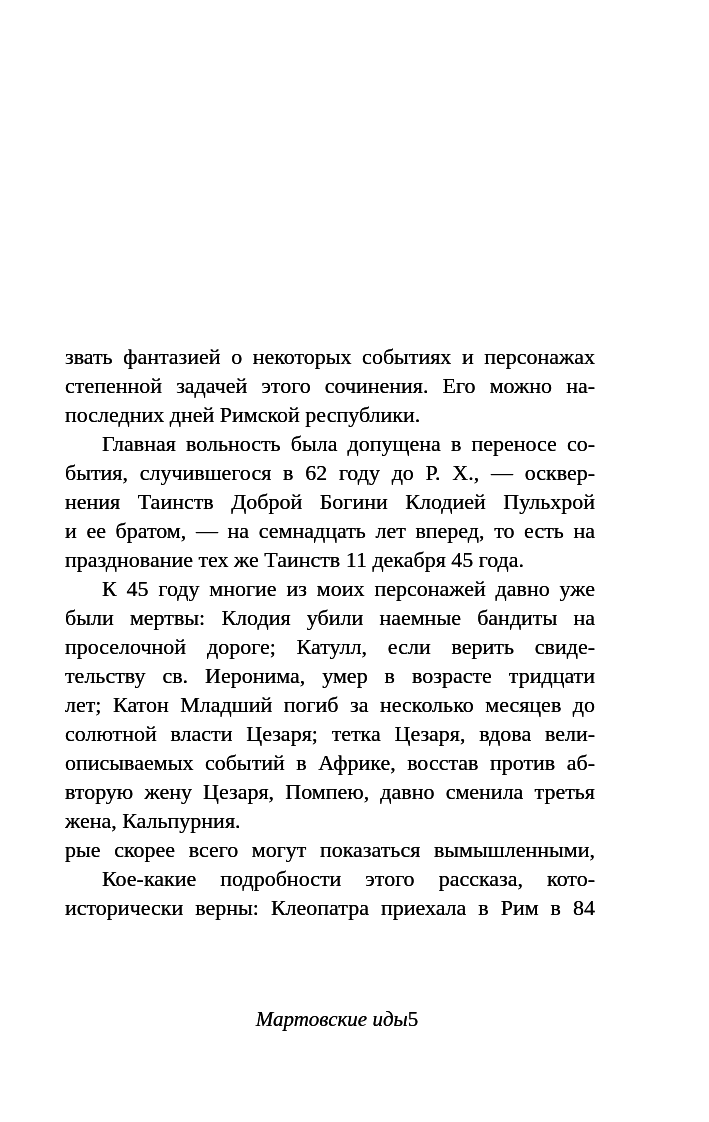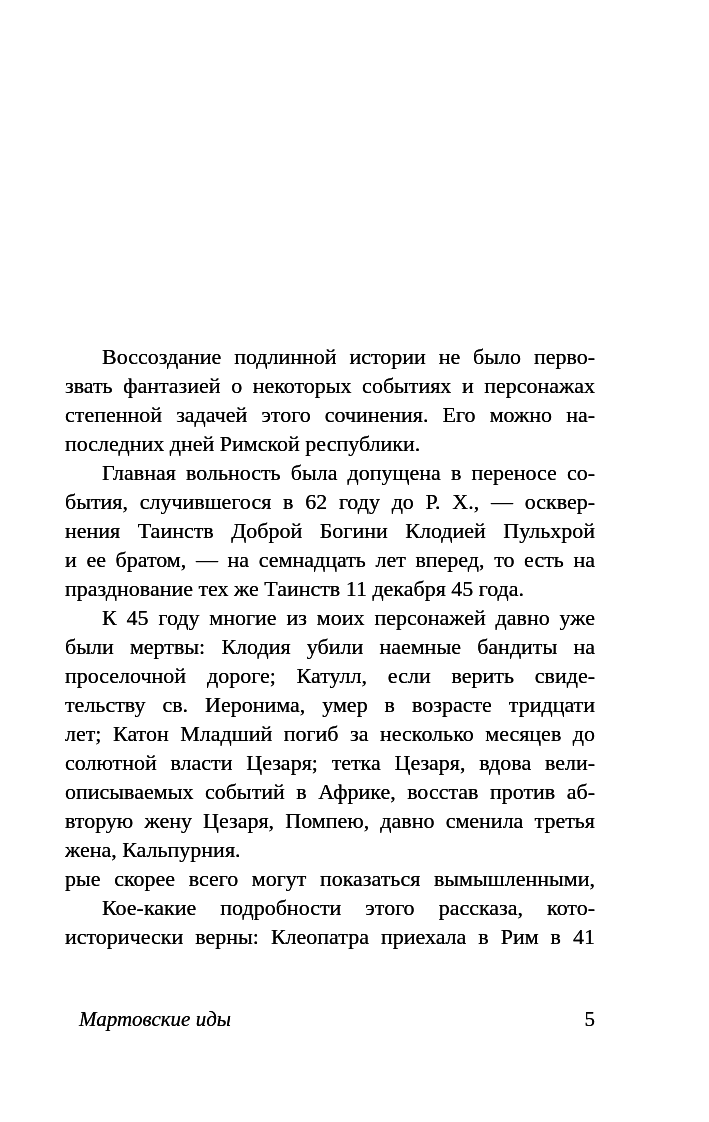--- a/index.html
+++ b/index.html
@@ -41,21 +41,21 @@
   }
   .line.para-last {
     text-align-last: left;
   }
   .footer {
     position: absolute;
     left: 65px;
     top: 1006px;
     width: 530px;
     display: flex;
-    justify-content: space-between;
+    justify-content: center;
     align-items: baseline;
     font-size: 21px;
     line-height: 26px;
     text-shadow: 0 0 0.55px #000;
   }
   .running-title {
     font-style: italic;
     margin-left: 14px;
   }
   .page-number {
@@ -63,21 +63,20 @@
   }
 </style>
 </head>
 <body>
 
 <div class="page">
 
   <div class="body-text">
 
     <div class="paragraph">
-      <div class="line para-first">Воссоздание подлинной истории не было перво-</div>
       <div class="line">звать фантазией о некоторых событиях и персонажах</div>
       <div class="line">степенной задачей этого сочинения. Его можно на-</div>
       <div class="line para-last">последних дней Римской республики.</div>
     </div>
 
     <div class="paragraph">
       <div class="line para-first">Главная вольность была допущена в переносе со-</div>
       <div class="line">бытия, случившегося в 62 году до Р. Х., — осквер-</div>
       <div class="line">нения Таинств Доброй Богини Клодией Пульхрой</div>
       <div class="line">и ее братом, — на семнадцать лет вперед, то есть на</div>
@@ -92,21 +91,21 @@
       <div class="line">лет; Катон Младший погиб за несколько месяцев до</div>
       <div class="line">солютной власти Цезаря; тетка Цезаря, вдова вели-</div>
       <div class="line">описываемых событий в Африке, восстав против аб-</div>
       <div class="line">вторую жену Цезаря, Помпею, давно сменила третья</div>
       <div class="line para-last">жена, Кальпурния.</div>
     </div>
 
     <div class="paragraph">
       <div class="line">рые скорее всего могут показаться вымышленными,</div>
       <div class="line para-first">Кое-какие подробности этого рассказа, кото-</div>
-      <div class="line">исторически верны: Клеопатра приехала в Рим в 41</div>
+      <div class="line">исторически верны: Клеопатра приехала в Рим в 84</div>
     </div>
 
   </div>
 
   <div class="footer">
     <span class="running-title">Мартовские иды</span>
     <span class="page-number">5</span>
   </div>
 
 </div>

